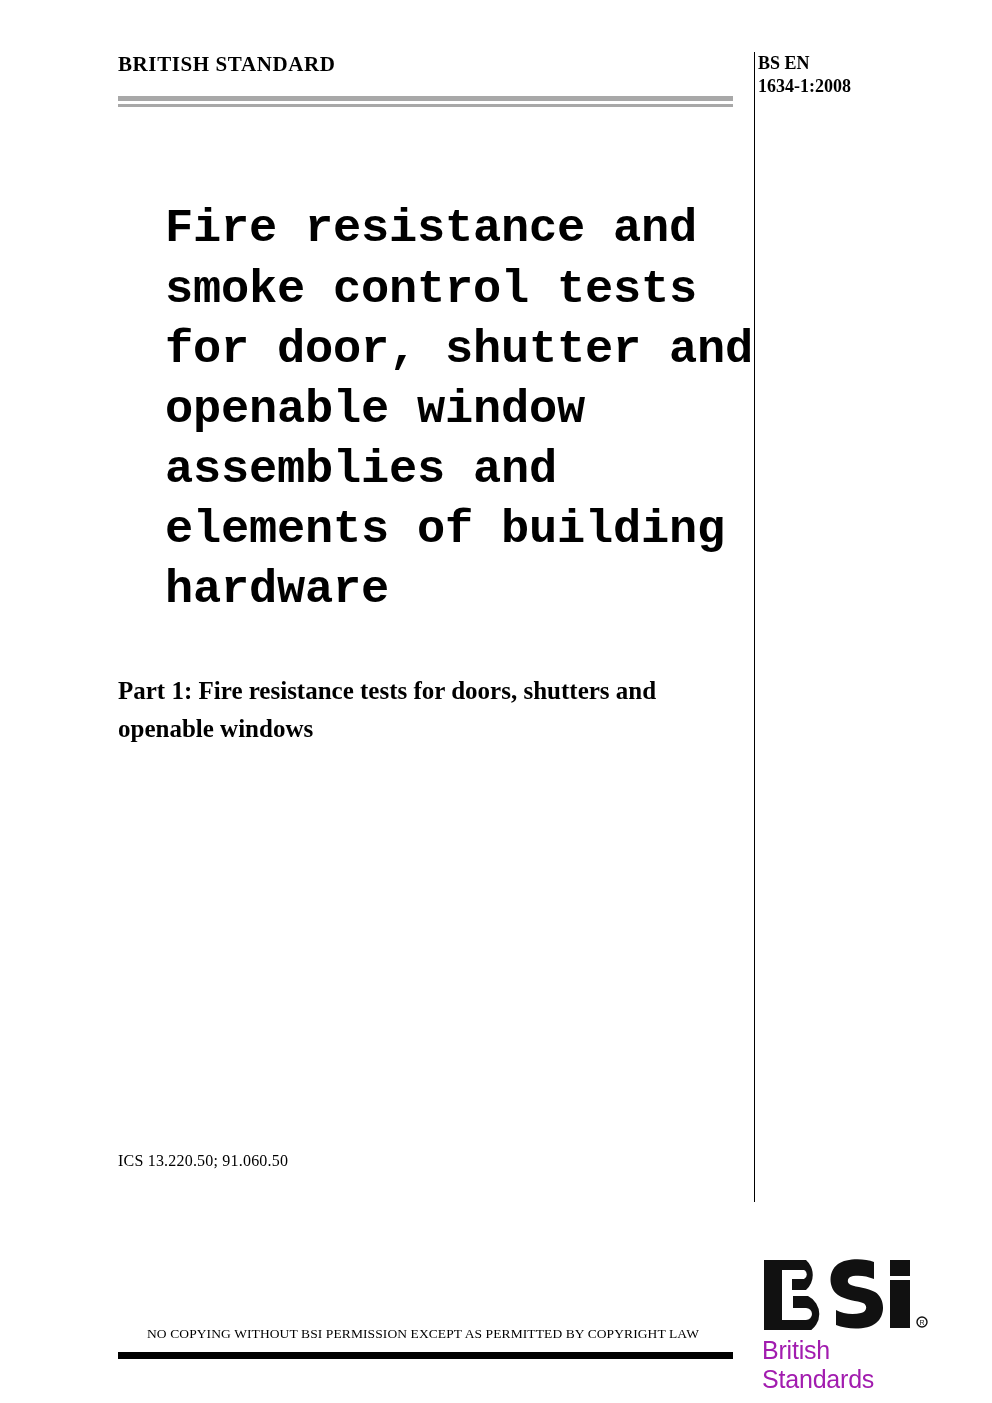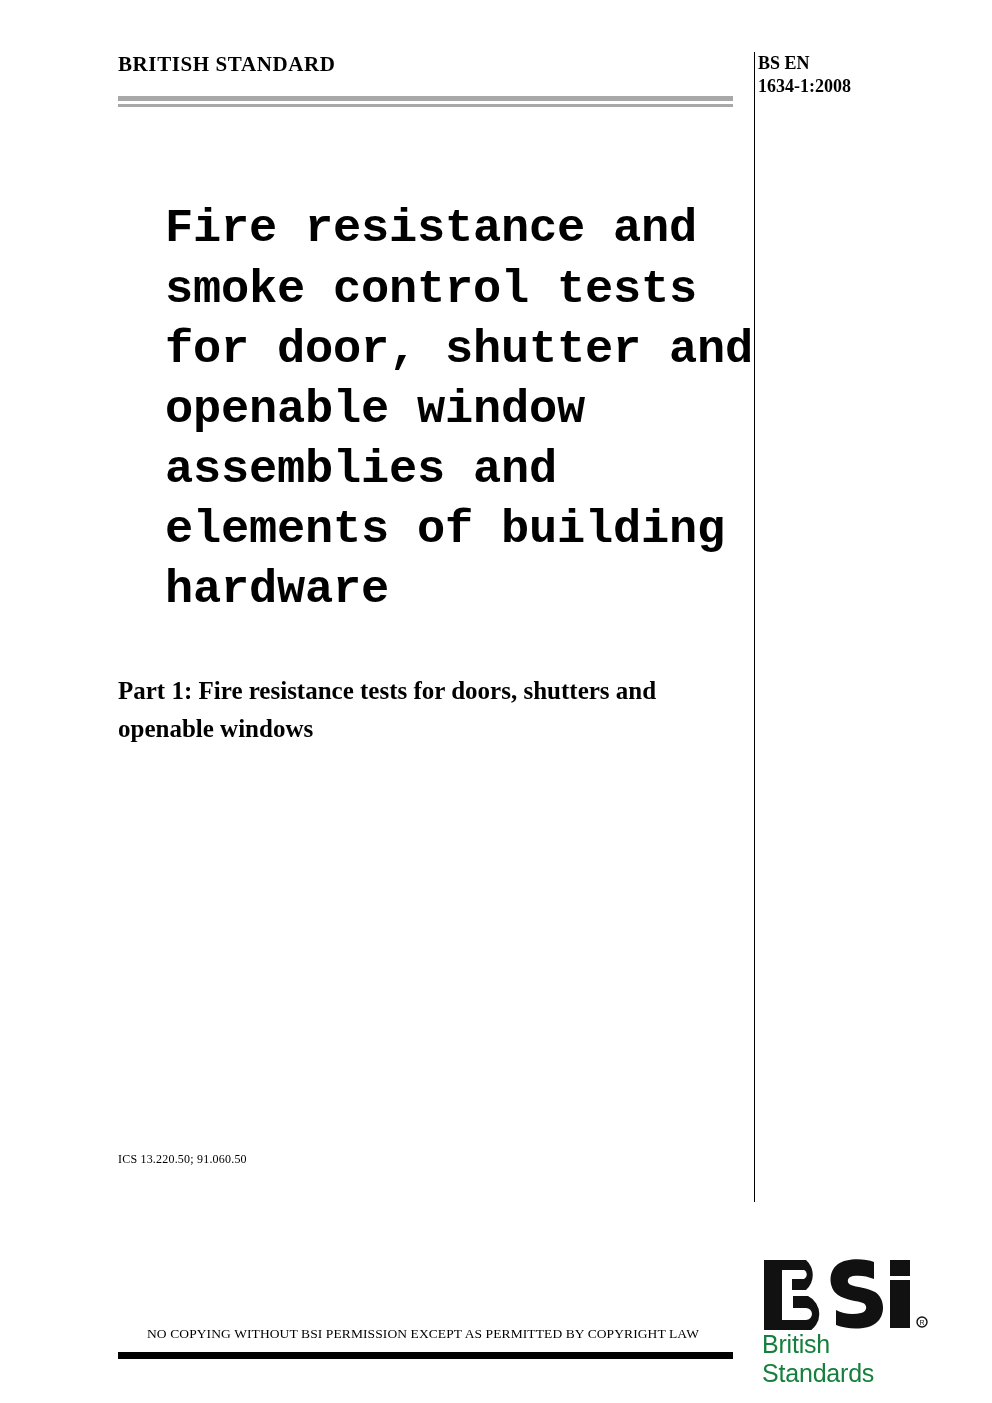--- a/index.html
+++ b/index.html
@@ -103,21 +103,21 @@
     line-height: 1.52;
     margin-top: 36px;
   }
 
   
   .ics {
     position: absolute;
     left: 118px;
     top: 1152px;
     font-family: "Liberation Serif", serif;
-    font-size: 12px;
+    font-size: 16px;
     letter-spacing: 0.2px;
   }
 
   
   .footer-note {
     position: absolute;
     left: 118px;
     top: 1326px;
     width: 610px;
     text-align: center;
@@ -141,21 +141,22 @@
     left: 762px;
     top: 1258px;
     width: 178px;
   }
   .logo-mark {
     display: block;
   }
   .logo-text {
     font-family: "Liberation Sans", sans-serif;
     font-size: 25px;
-    color: #15803d;
+    color: #a21caf;
+    margin-top: 6px;
     letter-spacing: -0.2px;
   }
 </style>
 </head>
 <body>
 
 <div class="page">
 
   <div class="header-row">
     <div class="header-left">BRITISH STANDARD</div>

